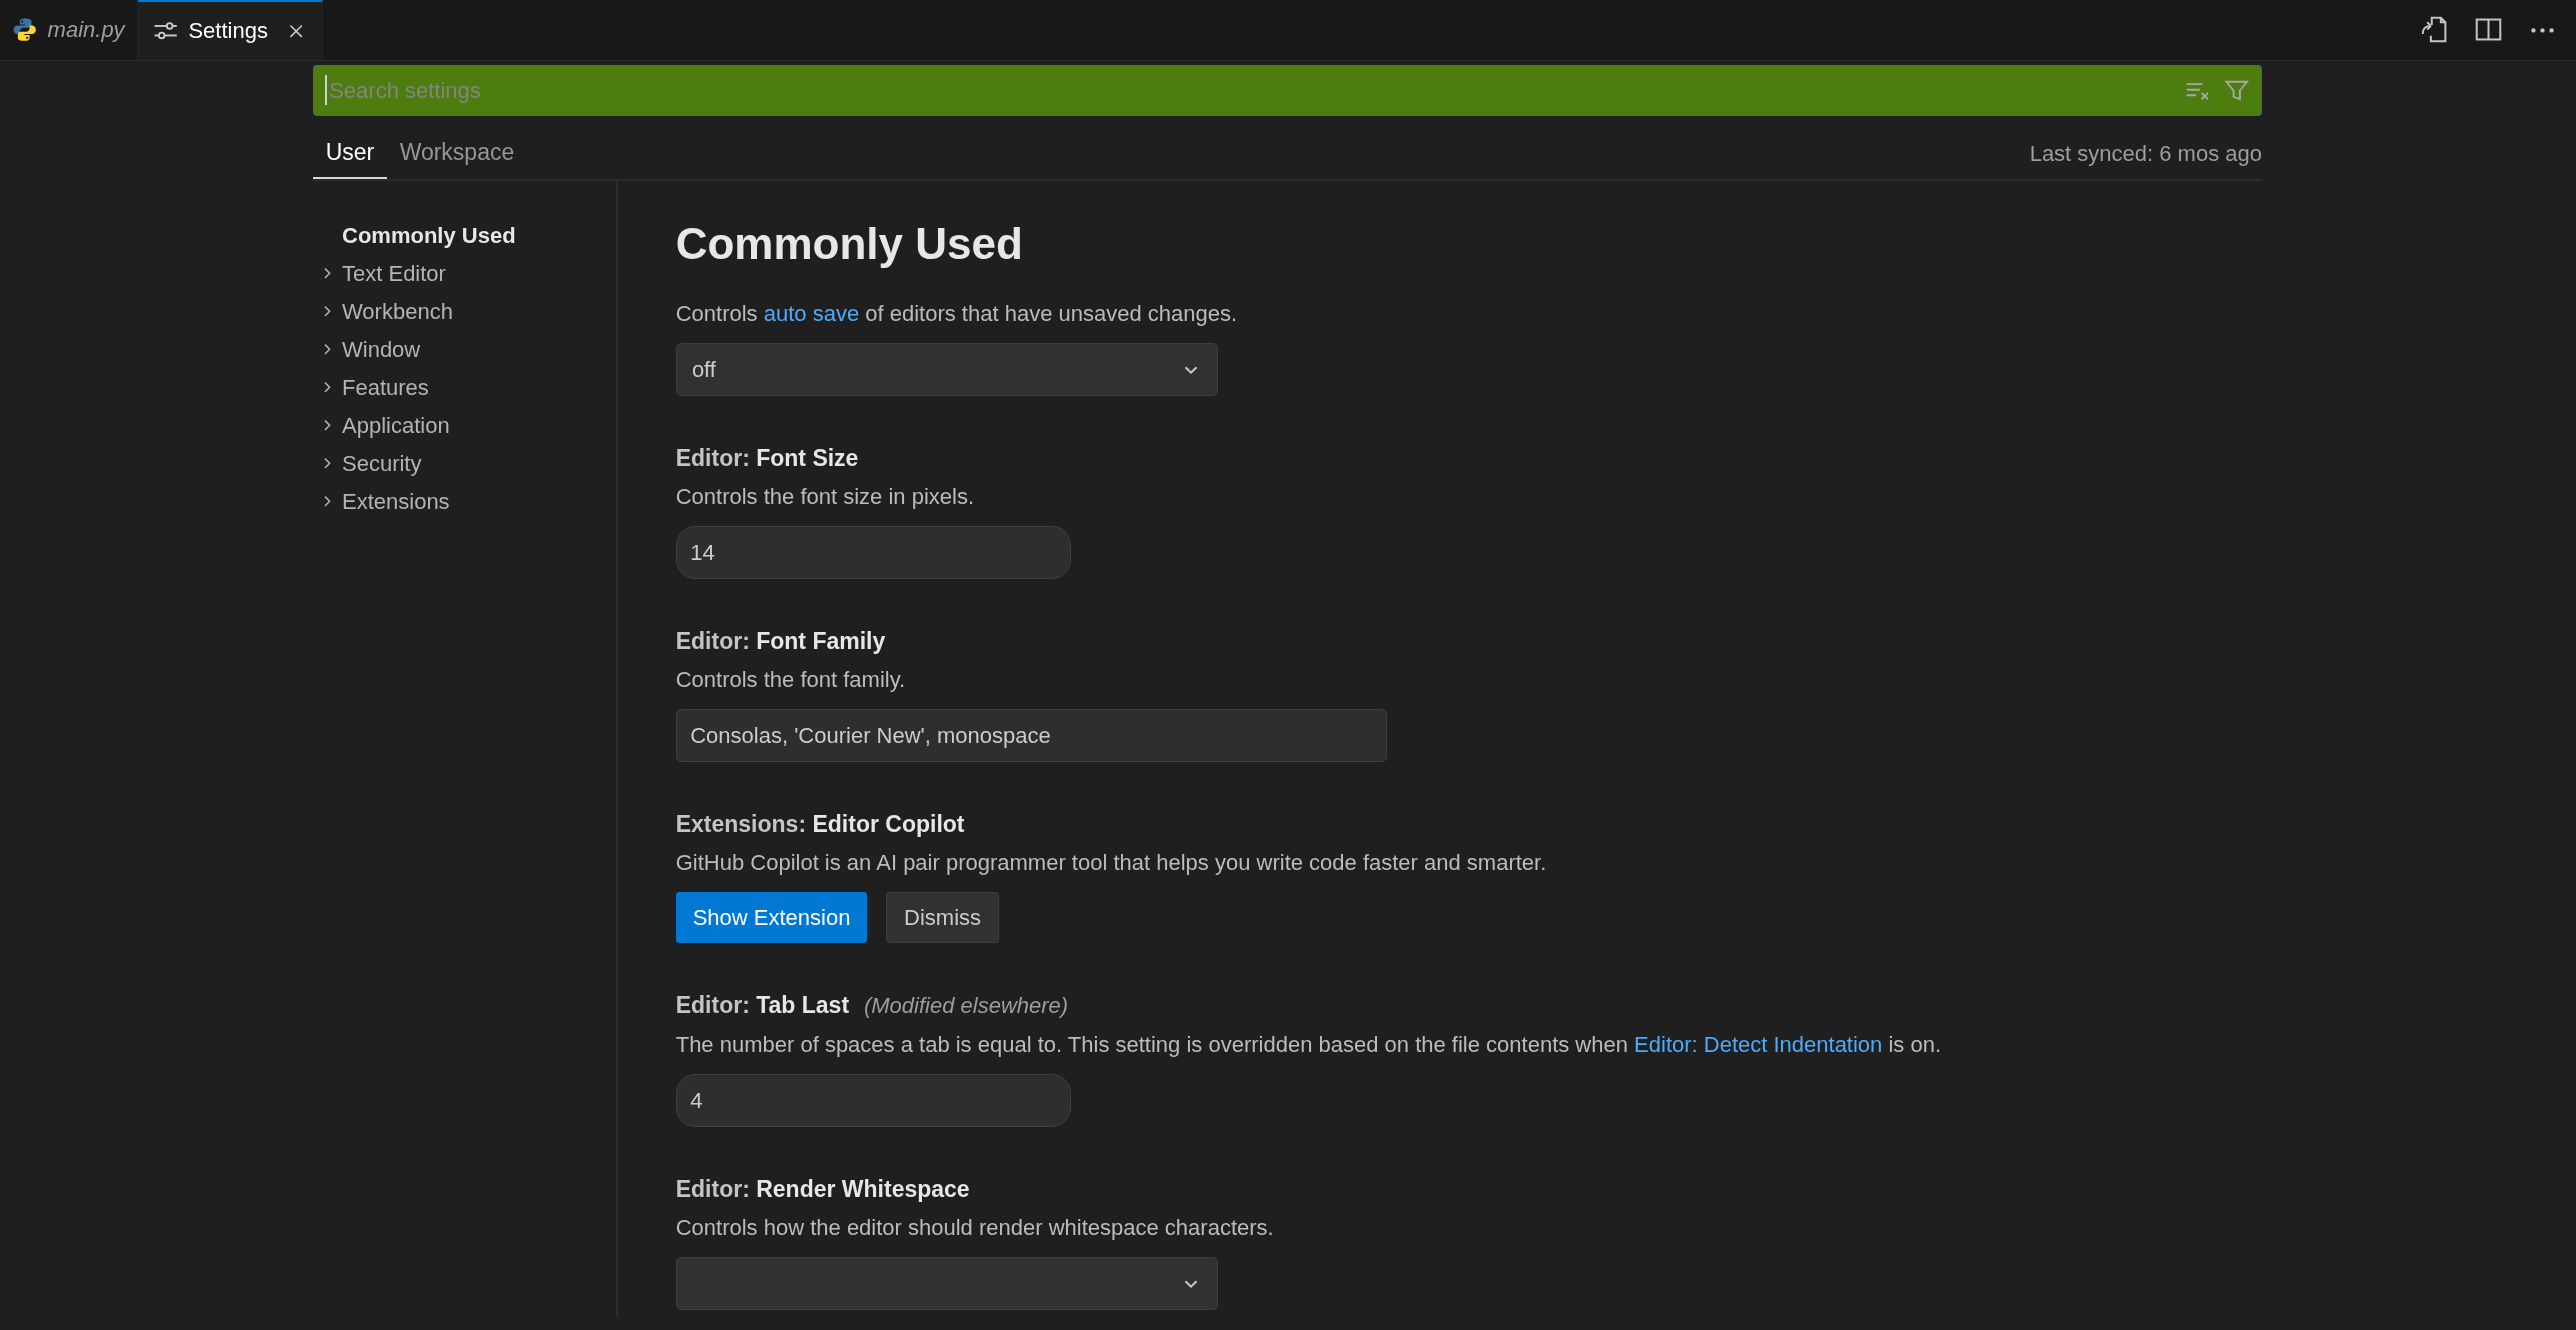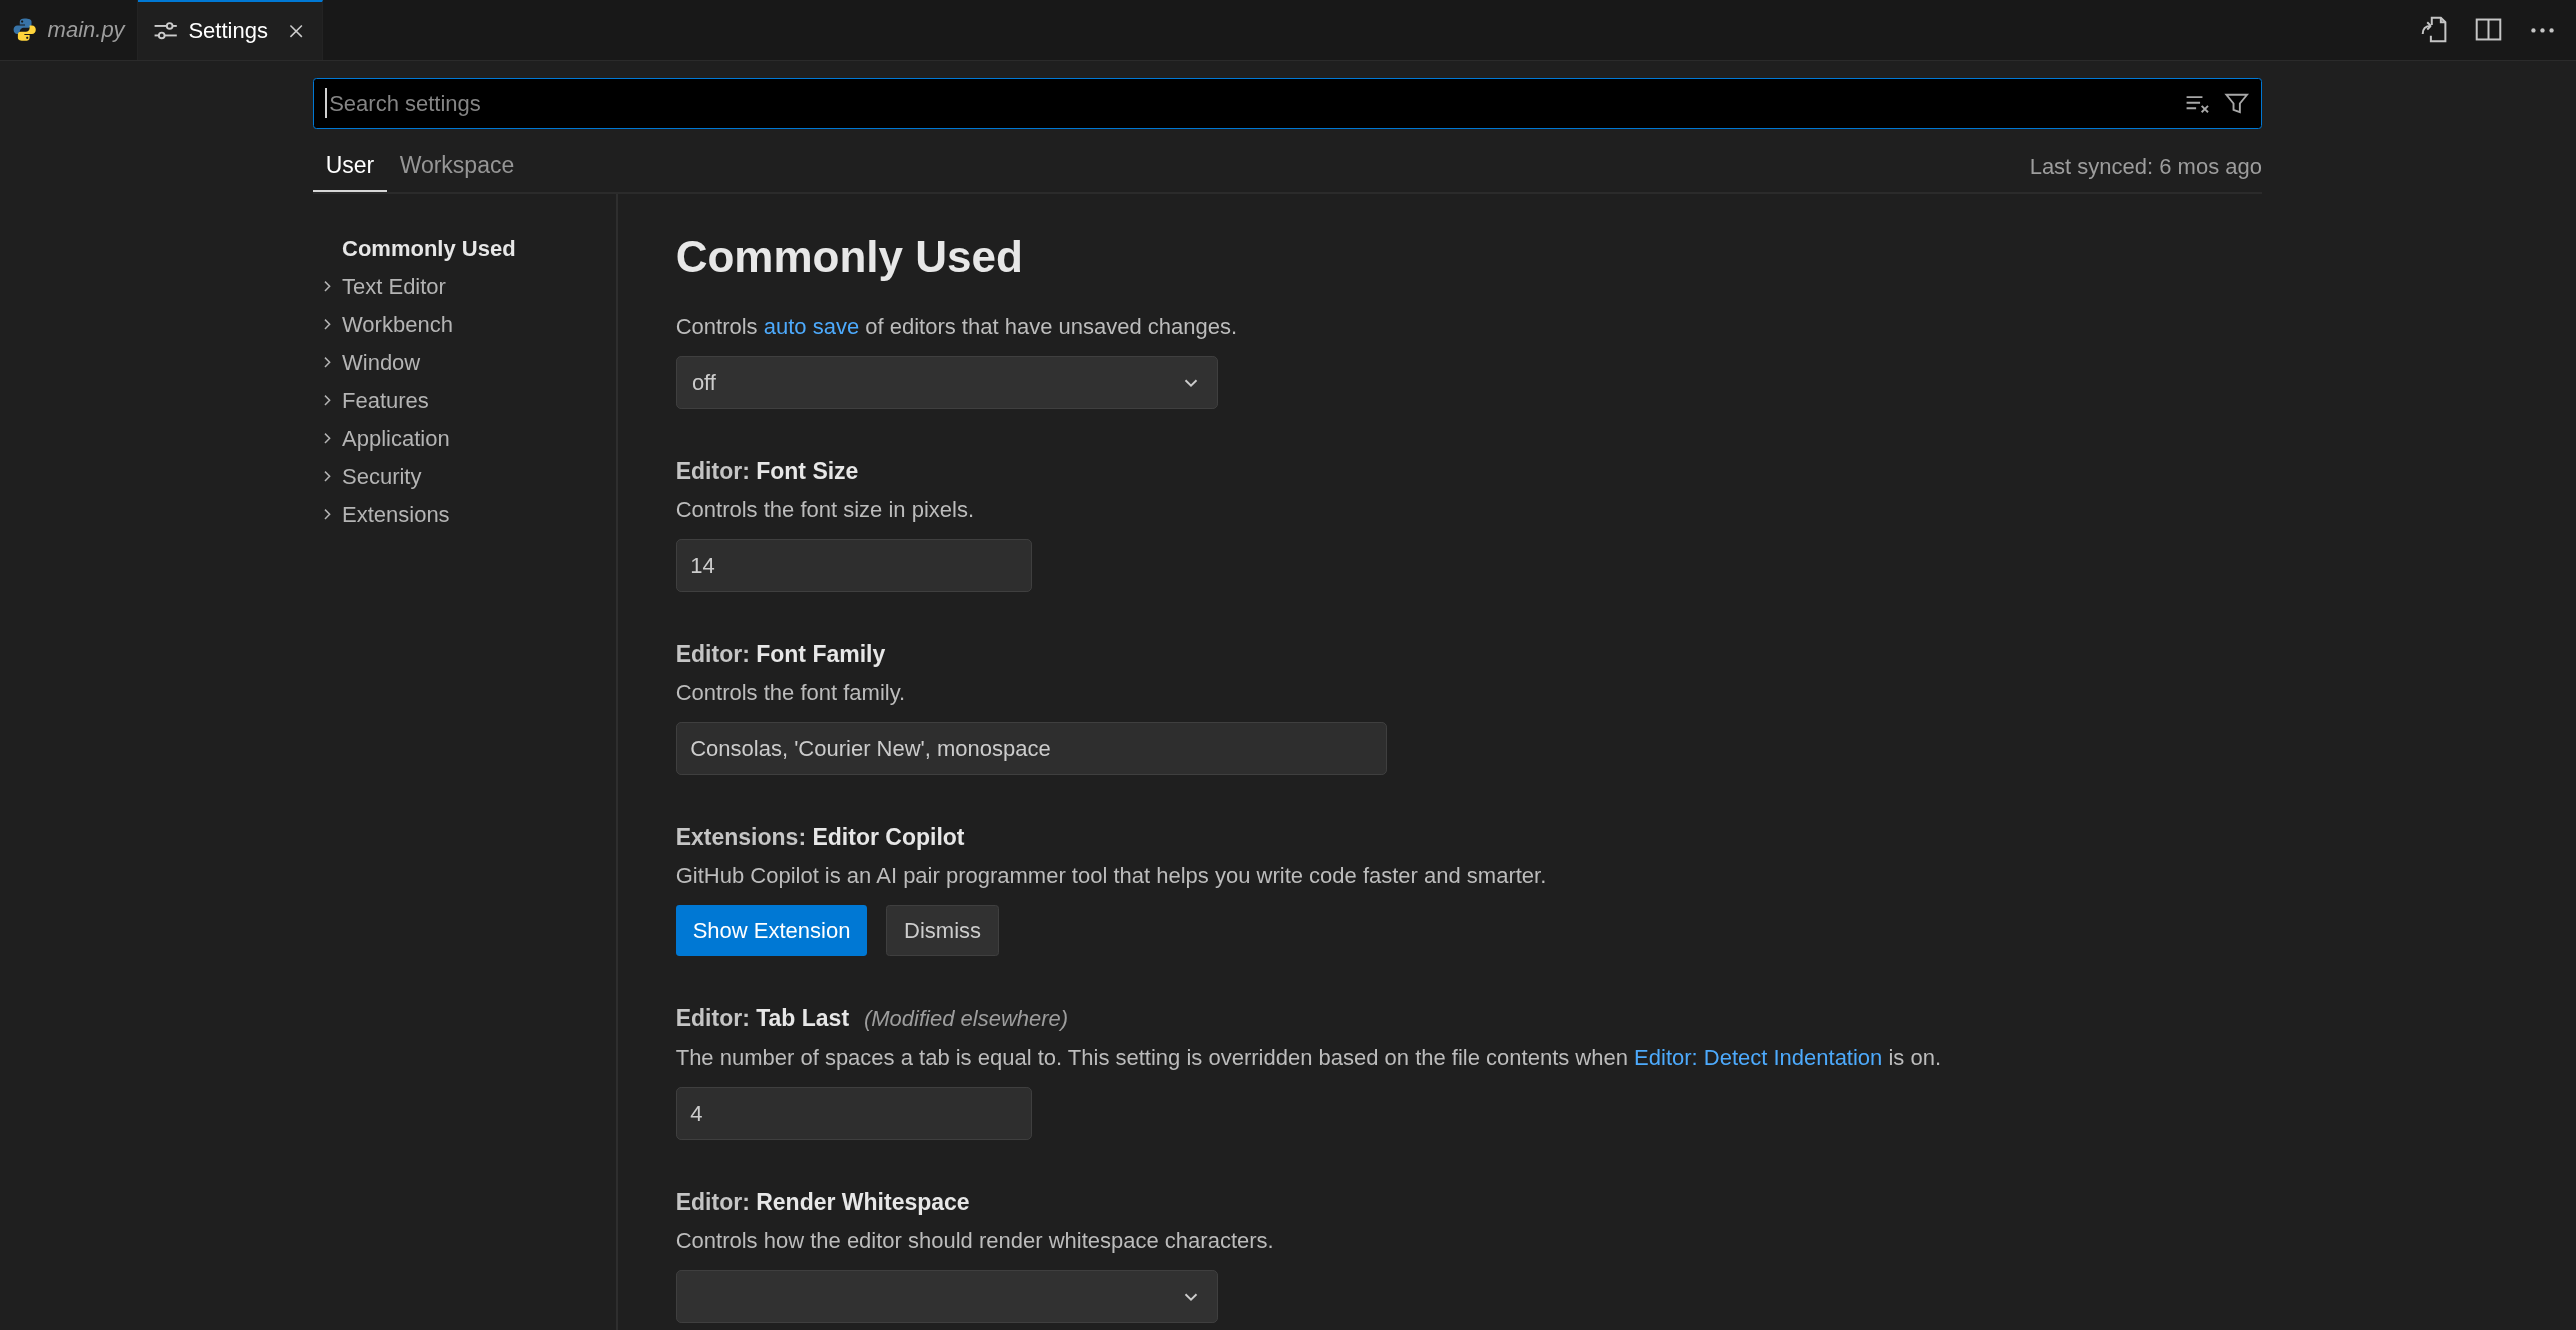--- a/index.html
+++ b/index.html
@@ -14,21 +14,21 @@
   .tab.inactive .tab-label { font-style:italic; }
   .tab.active { padding:0 15.2px; background:#1f1f1f; color:#ffffff;
                 border-top:2.5px solid #0078d4; border-right:1.7px solid #232323; }
   .tab-label { font-size:22px; margin-left:10.2px; white-space:nowrap; }
   .tab-close { margin-left:18.6px; display:flex; align-items:center; }
   .editor-actions { position:absolute; right:18.6px; top:0; height:59px;
                     display:flex; align-items:center; gap:25.4px; }
   .icon { display:inline-flex; align-items:center; justify-content:center; }
 
   
-  .search-box { margin:17px 0 0 313px; width:1949px; height:51px; background:#000000;
+  .search-box { margin:4px 0 0 313px; width:1949px; height:51px; background:#4d7c0f;
                 border:1.7px solid #0078d4; border-radius:3.4px; position:relative; }
   .search-input { width:100%; height:100%; background:transparent; border:none; outline:none;
                   color:#cccccc; font-size:22px; padding-left:15.2px;
                   font-family:"Liberation Sans", sans-serif; }
   .search-input::placeholder { color:#848484; }
   .search-caret { position:absolute; left:11px; top:8.5px; width:1.7px; height:30.5px; background:#d0d0d0; }
   .search-icons { position:absolute; right:12px; top:0; height:47px; display:flex;
                   align-items:center; gap:13.5px; }
 
   
@@ -59,21 +59,21 @@
   .smod  { font-style:italic; font-weight:400; color:#9d9d9d; font-size:22px; margin-left:8.5px; }
   .sdesc { font-size:22px; line-height:30.5px; color:#bcbcbc; margin-bottom:13.5px; white-space:nowrap; }
   .slink { color:#4daafc; cursor:pointer; }
 
   .dropdown { width:542px; height:53px; background:#313131; border:1.7px solid #3f3f3f;
               border-radius:5.1px; display:flex; align-items:center; justify-content:space-between;
               padding:0 15.2px; color:#cccccc; font-size:22px; cursor:default; }
   .vinput { height:53px; background:#2e2e2e; border:1.7px solid #3f3f3f; border-radius:5.1px;
             color:#cccccc; font-size:22px; padding:0 13.5px;
             font-family:"Liberation Sans", sans-serif; outline:none; }
-  .vinput.num { width:356px; }
+  .vinput.num { width:395px;border-radius:19px; }
   .vinput.txt { width:711px; }
 
   .btn-row { display:flex; gap:18.6px; }
   .btn { height:51px; display:flex; align-items:center; font-size:22px; border-radius:3.4px;
          cursor:default; white-space:nowrap; }
   .btn-primary { background:#0078d4; color:#ffffff; padding:0 17px; }
   .btn-secondary { background:#313131; color:#cccccc; border:1.7px solid #3f3f3f; padding:0 17px; }
 
   svg { display:block; }
 </style>

